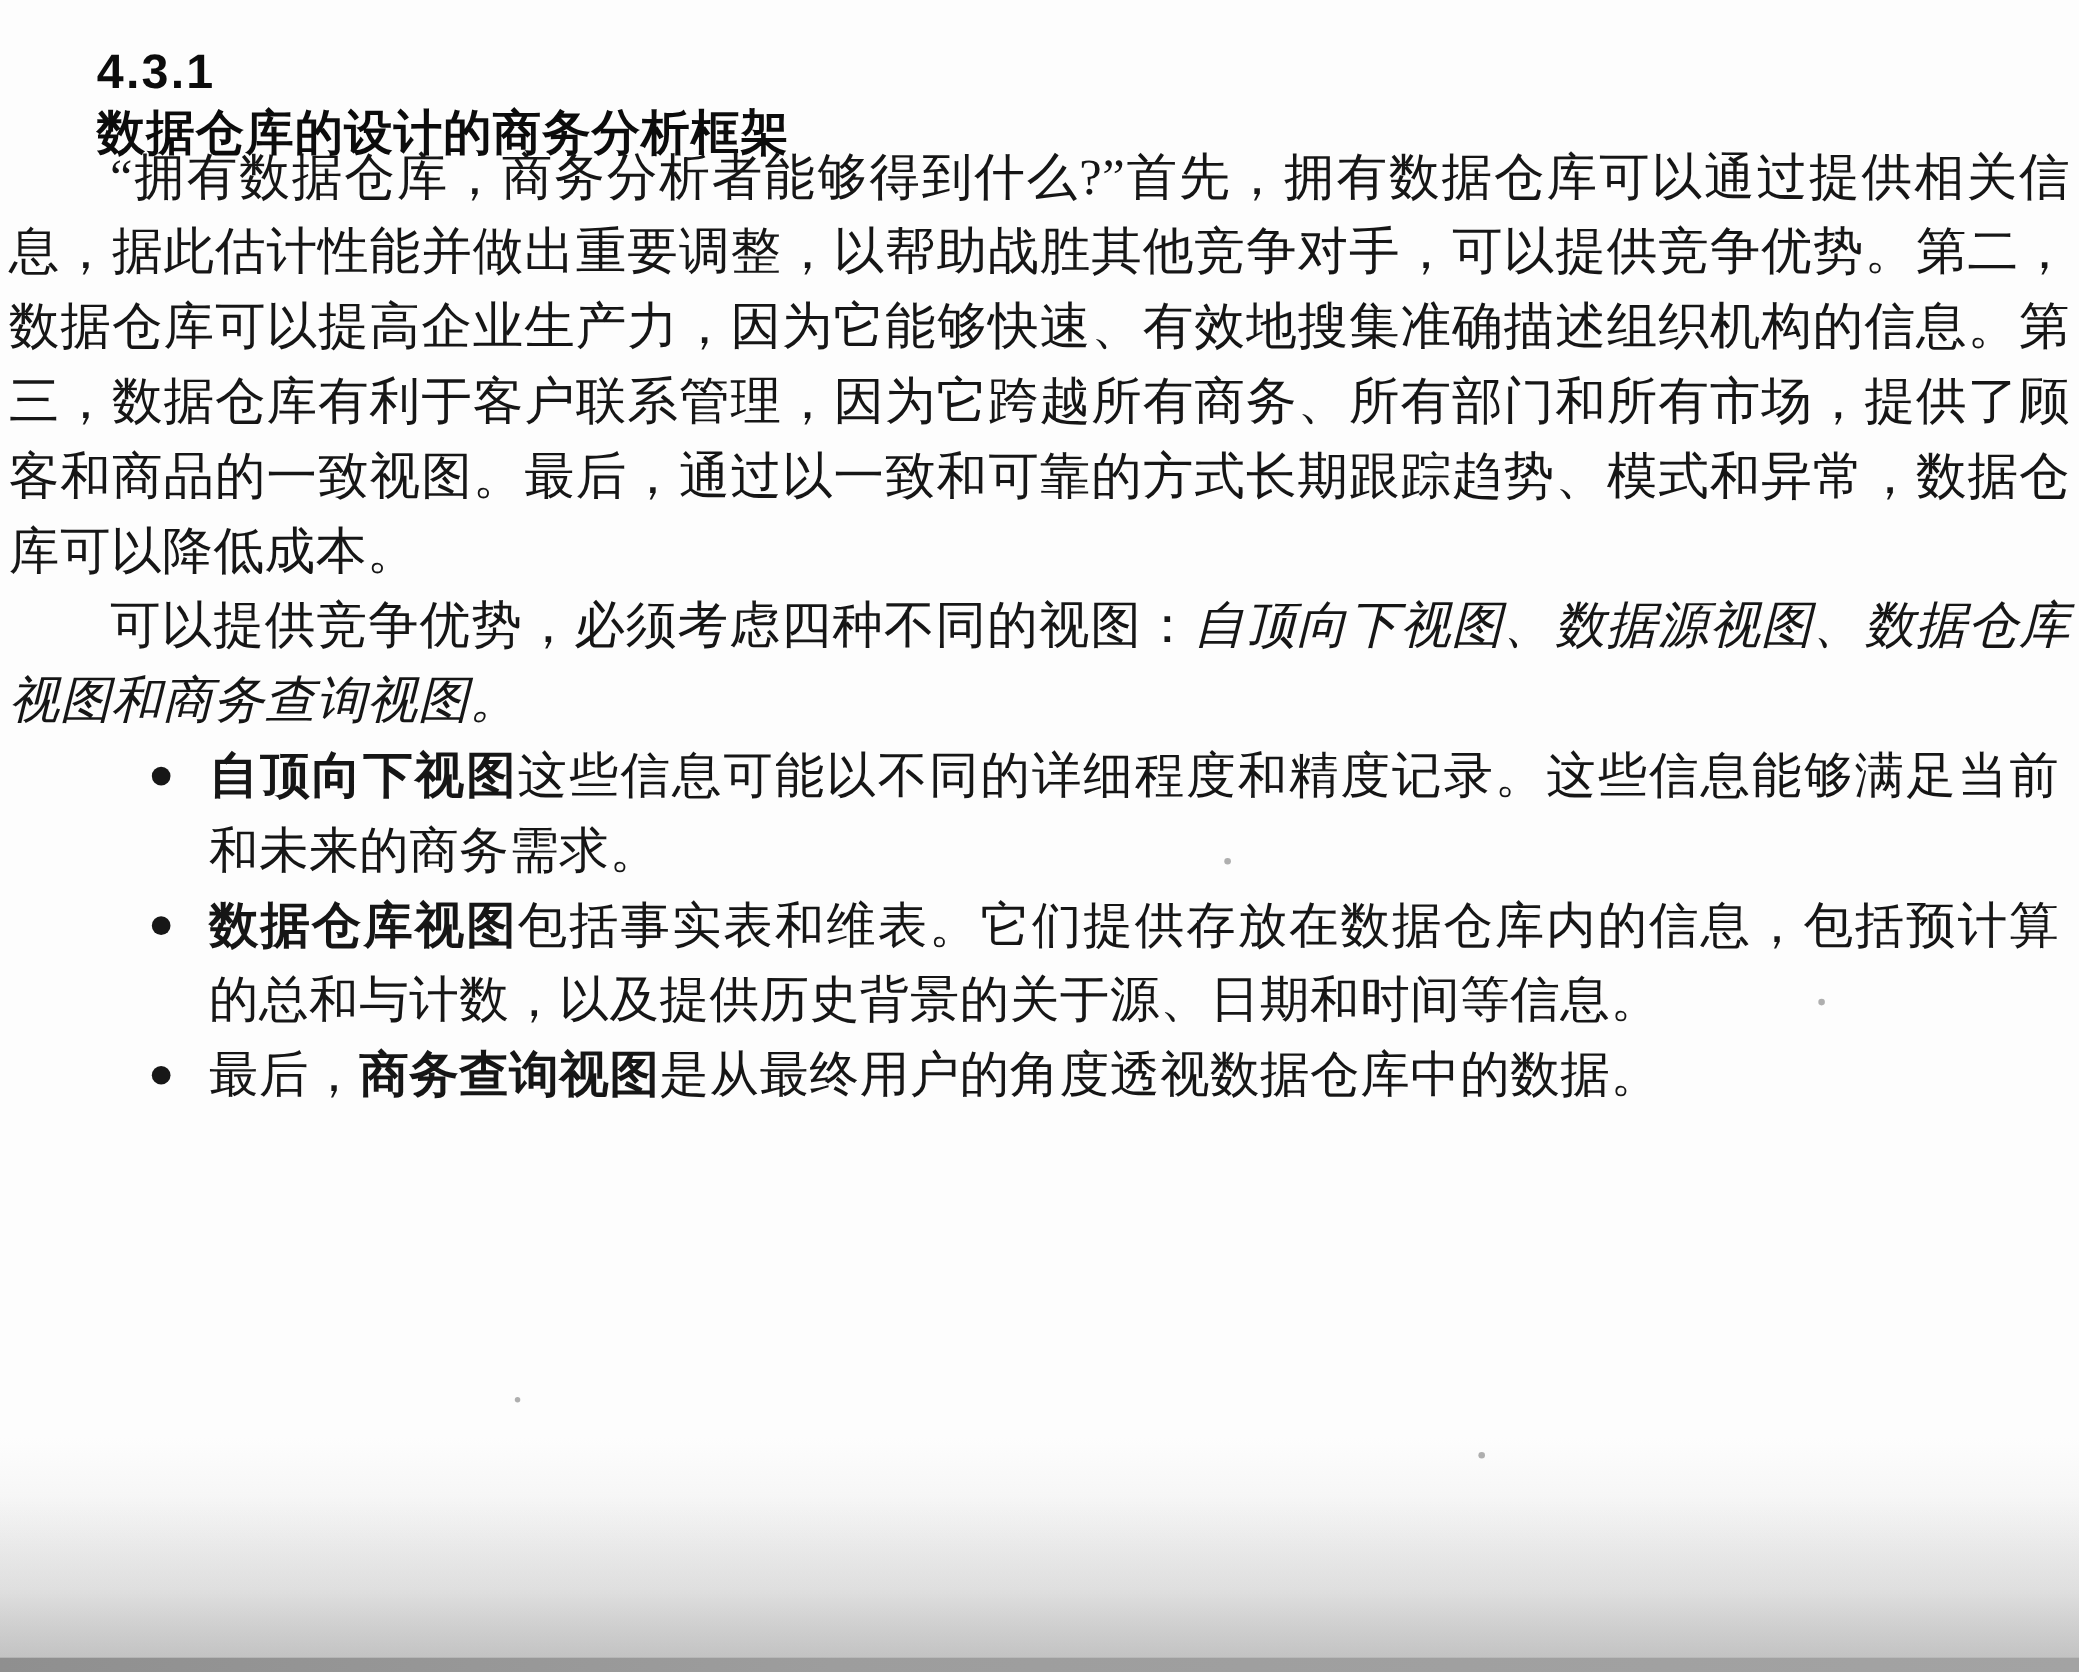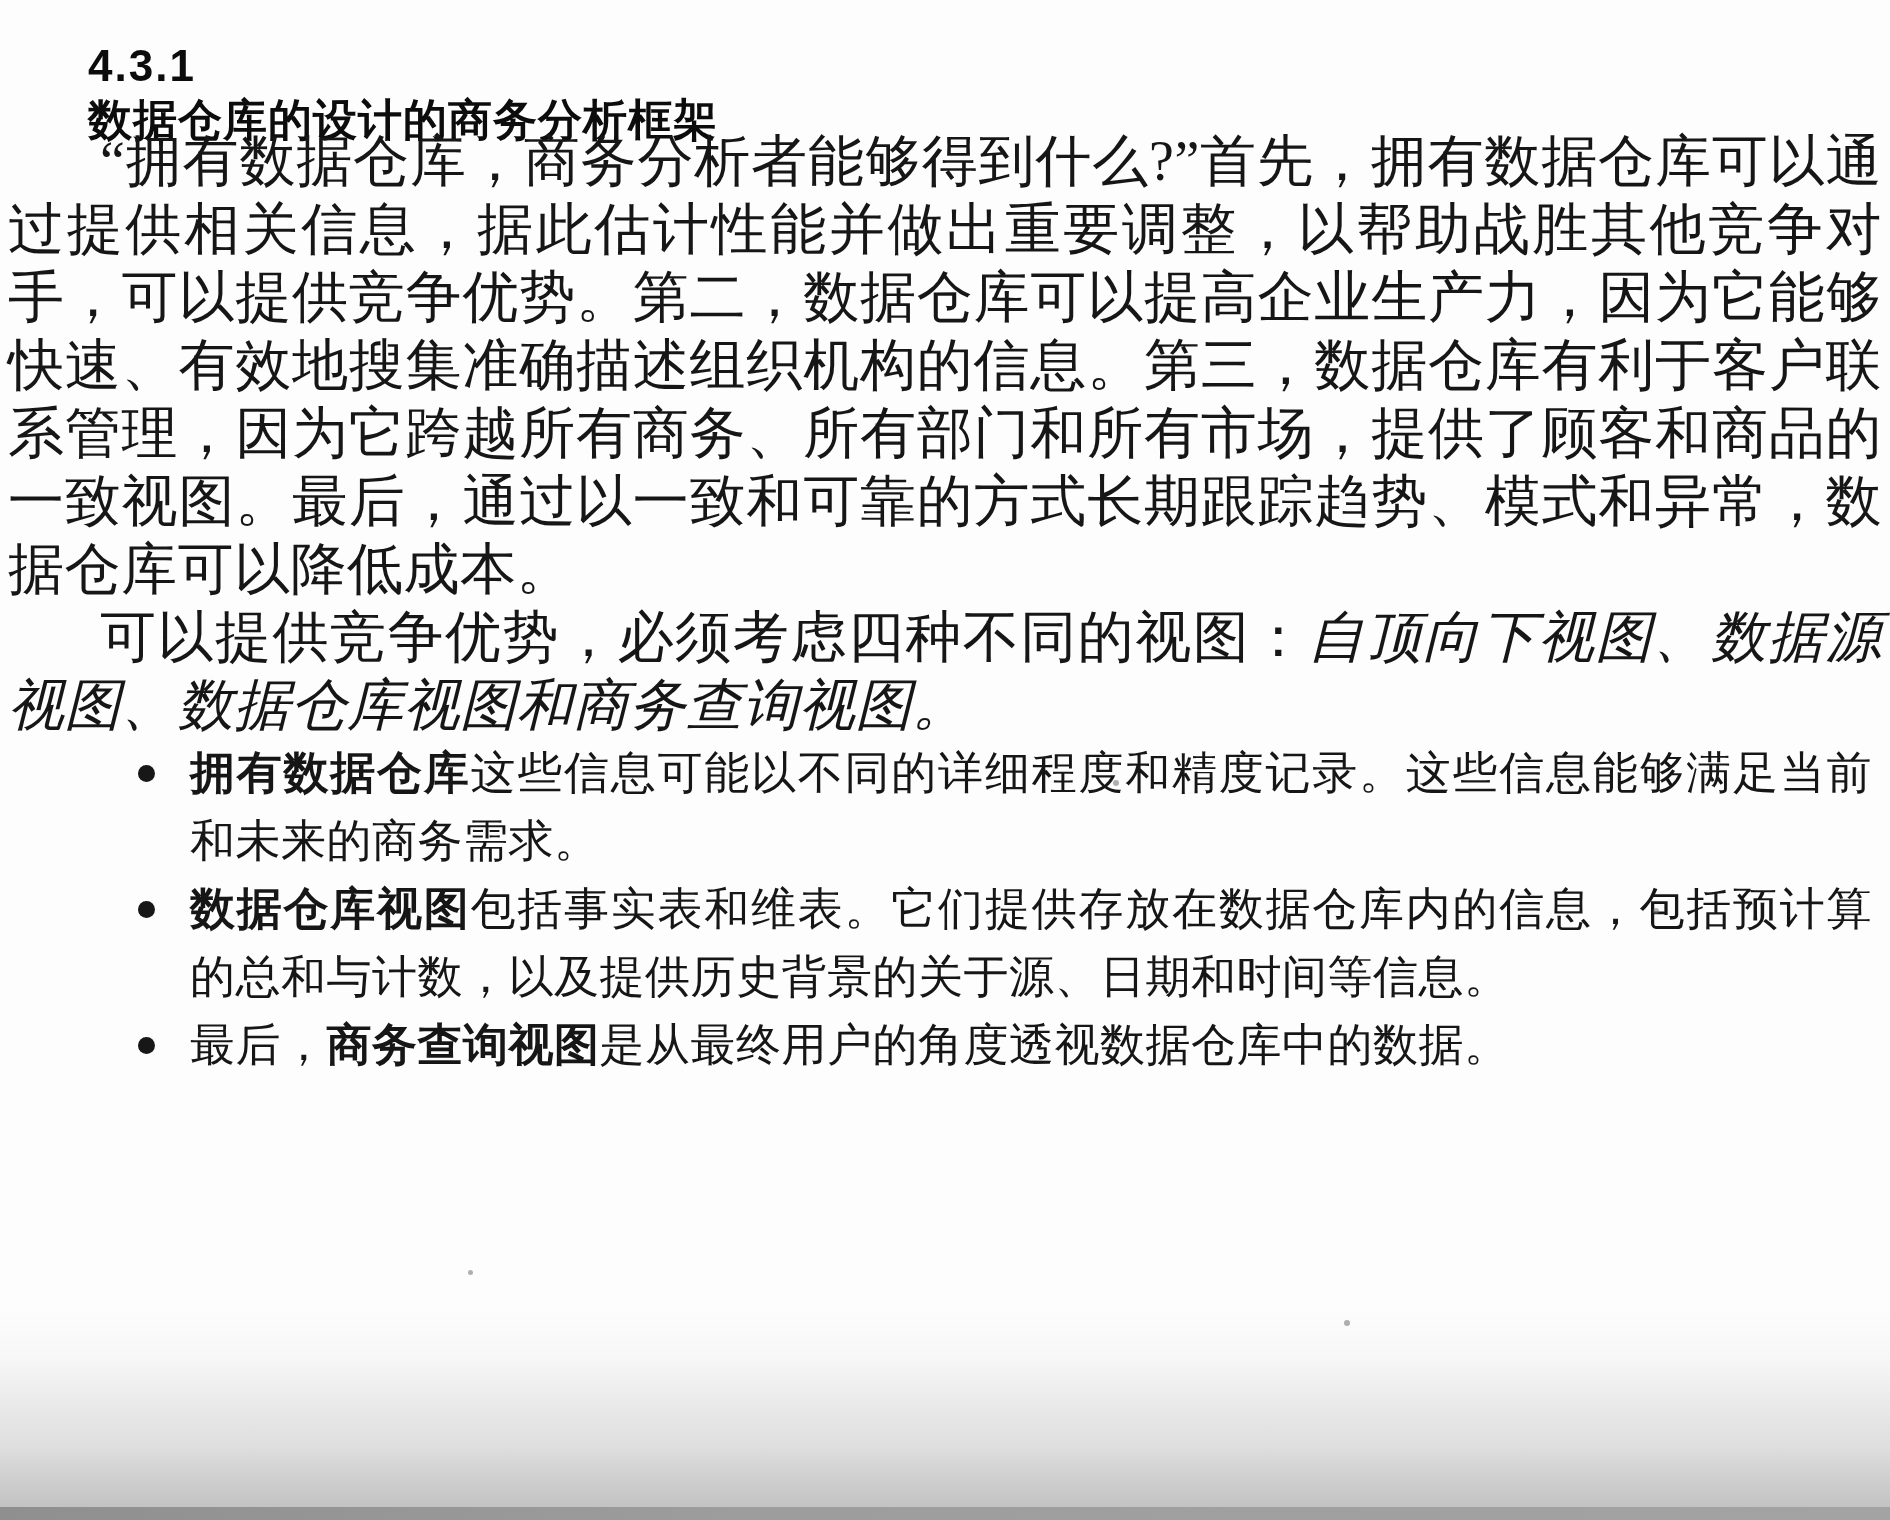--- a/index.html
+++ b/index.html
@@ -25,21 +25,21 @@
     font-size: 44px;
     color: #0c0c0c;
     white-space: nowrap;
     flex-direction: column;
   }
   .heading .sec-num { letter-spacing: 2px; }
   .heading .sec-title { margin-left: 78px; letter-spacing: 1px; }
   .body-text { padding: 0 8px; }
   p.para {
     margin: 0;
-    font-size: 56px;
+    font-size: 46px;
     line-height: 68px;
     text-align: justify;
     text-indent: 92px;
     letter-spacing: 0.5px;
     color: #161616;
   }
   p.para.first { margin-top: 24px; }
   .kai { font-style: italic; }
   ul.views {
     list-style: none;
@@ -98,21 +98,21 @@
 
   <div class="body-text">
 
     <p class="para first">“拥有数据仓库，商务分析者能够得到什么?”首先，拥有数据仓库可以通过提供相关信息，据此估计性能并做出重要调整，以帮助战胜其他竞争对手，可以提供竞争优势。第二，数据仓库可以提高企业生产力，因为它能够快速、有效地搜集准确描述组织机构的信息。第三，数据仓库有利于客户联系管理，因为它跨越所有商务、所有部门和所有市场，提供了顾客和商品的一致视图。最后，通过以一致和可靠的方式长期跟踪趋势、模式和异常，数据仓库可以降低成本。</p>
 
 
     <p class="para"><span>可以提供竞争优势，必须考虑四种不同的视图：</span><span class="kai">自顶向下视图、数据源视图、数据仓库视图和商务查询视图。</span></p>
 
     <ul class="views">
       <li class="view">
-        <span class="dot"></span><span></span><span class="term">拥有数据仓库</span><span>这些信息可能以不同的详细程度和精度记录。这些信息能够满足当前和未来的商务需求。</span>
+        <span class="dot"></span><span></span><span class="term">自顶向下视图</span><span>这些信息可能以不同的详细程度和精度记录。这些信息能够满足当前和未来的商务需求。</span>
       </li>
       <li class="view">
         <span class="dot"></span><span></span><span class="term">数据仓库视图</span><span>包括事实表和维表。它们提供存放在数据仓库内的信息，包括预计算的总和与计数，以及提供历史背景的关于源、日期和时间等信息。</span>
       </li>
       <li class="view">
         <span class="dot"></span><span>最后，</span><span class="term">商务查询视图</span><span>是从最终用户的角度透视数据仓库中的数据。</span>
       </li>
     </ul>
 
   </div>

